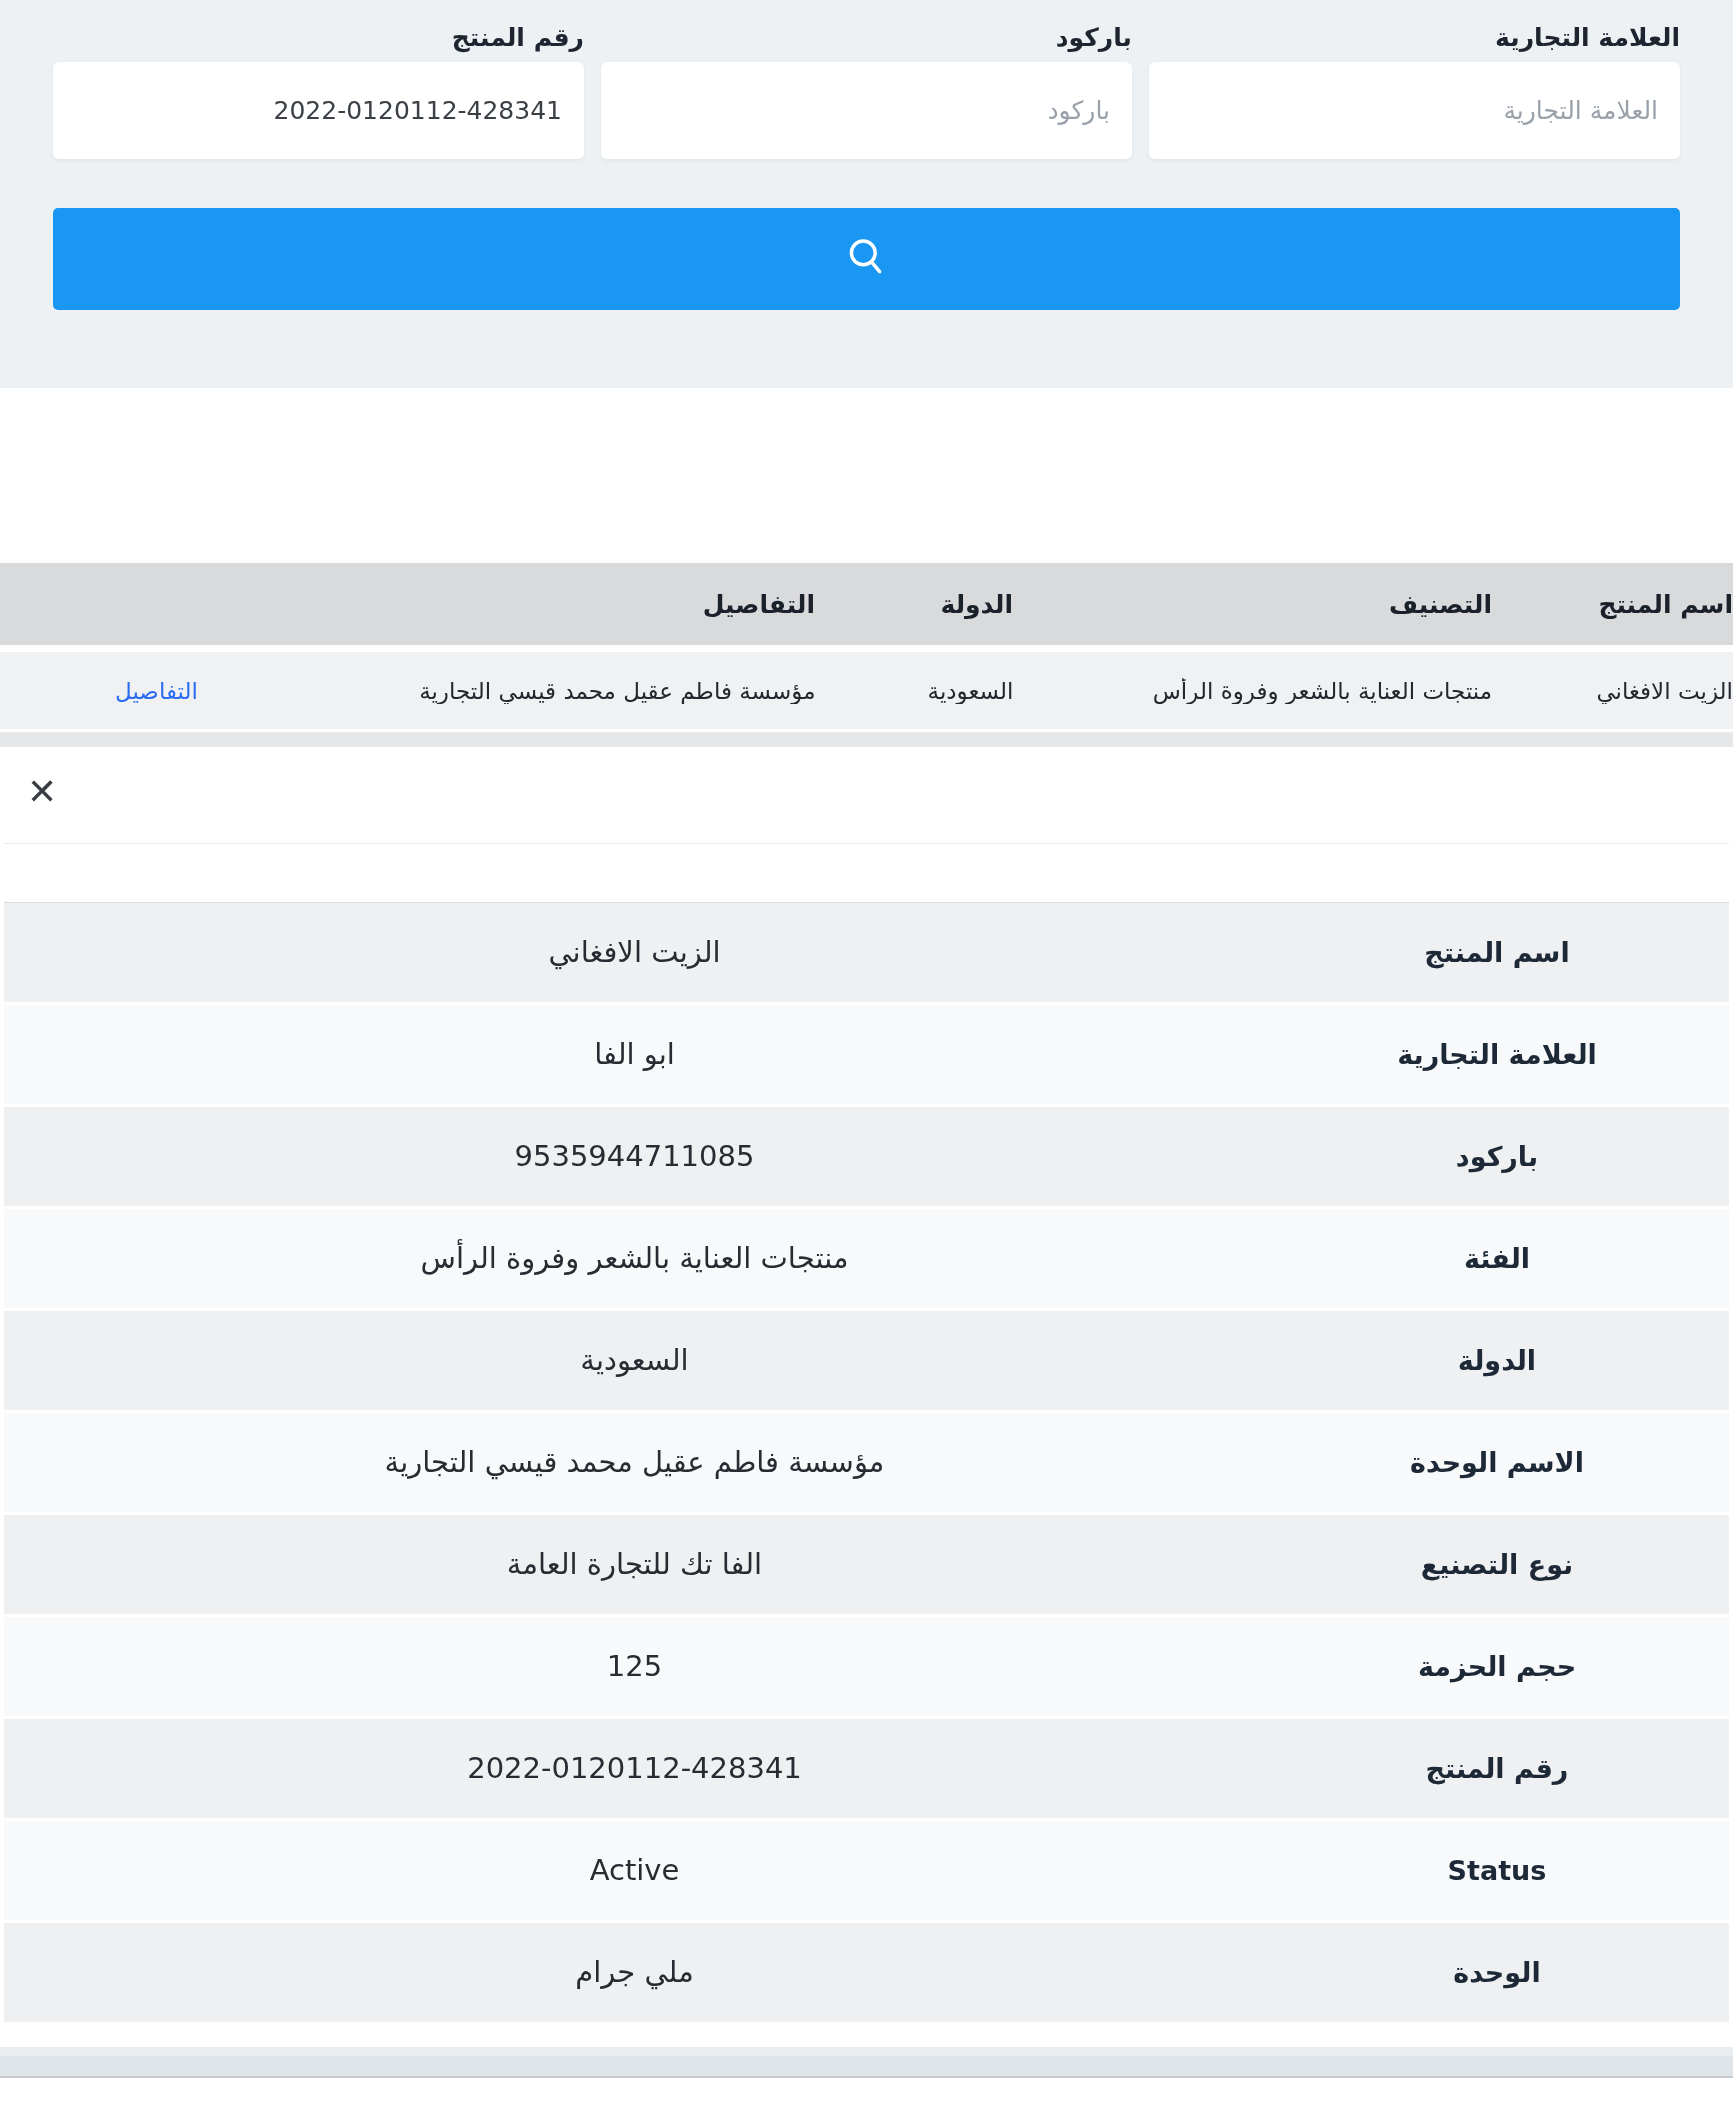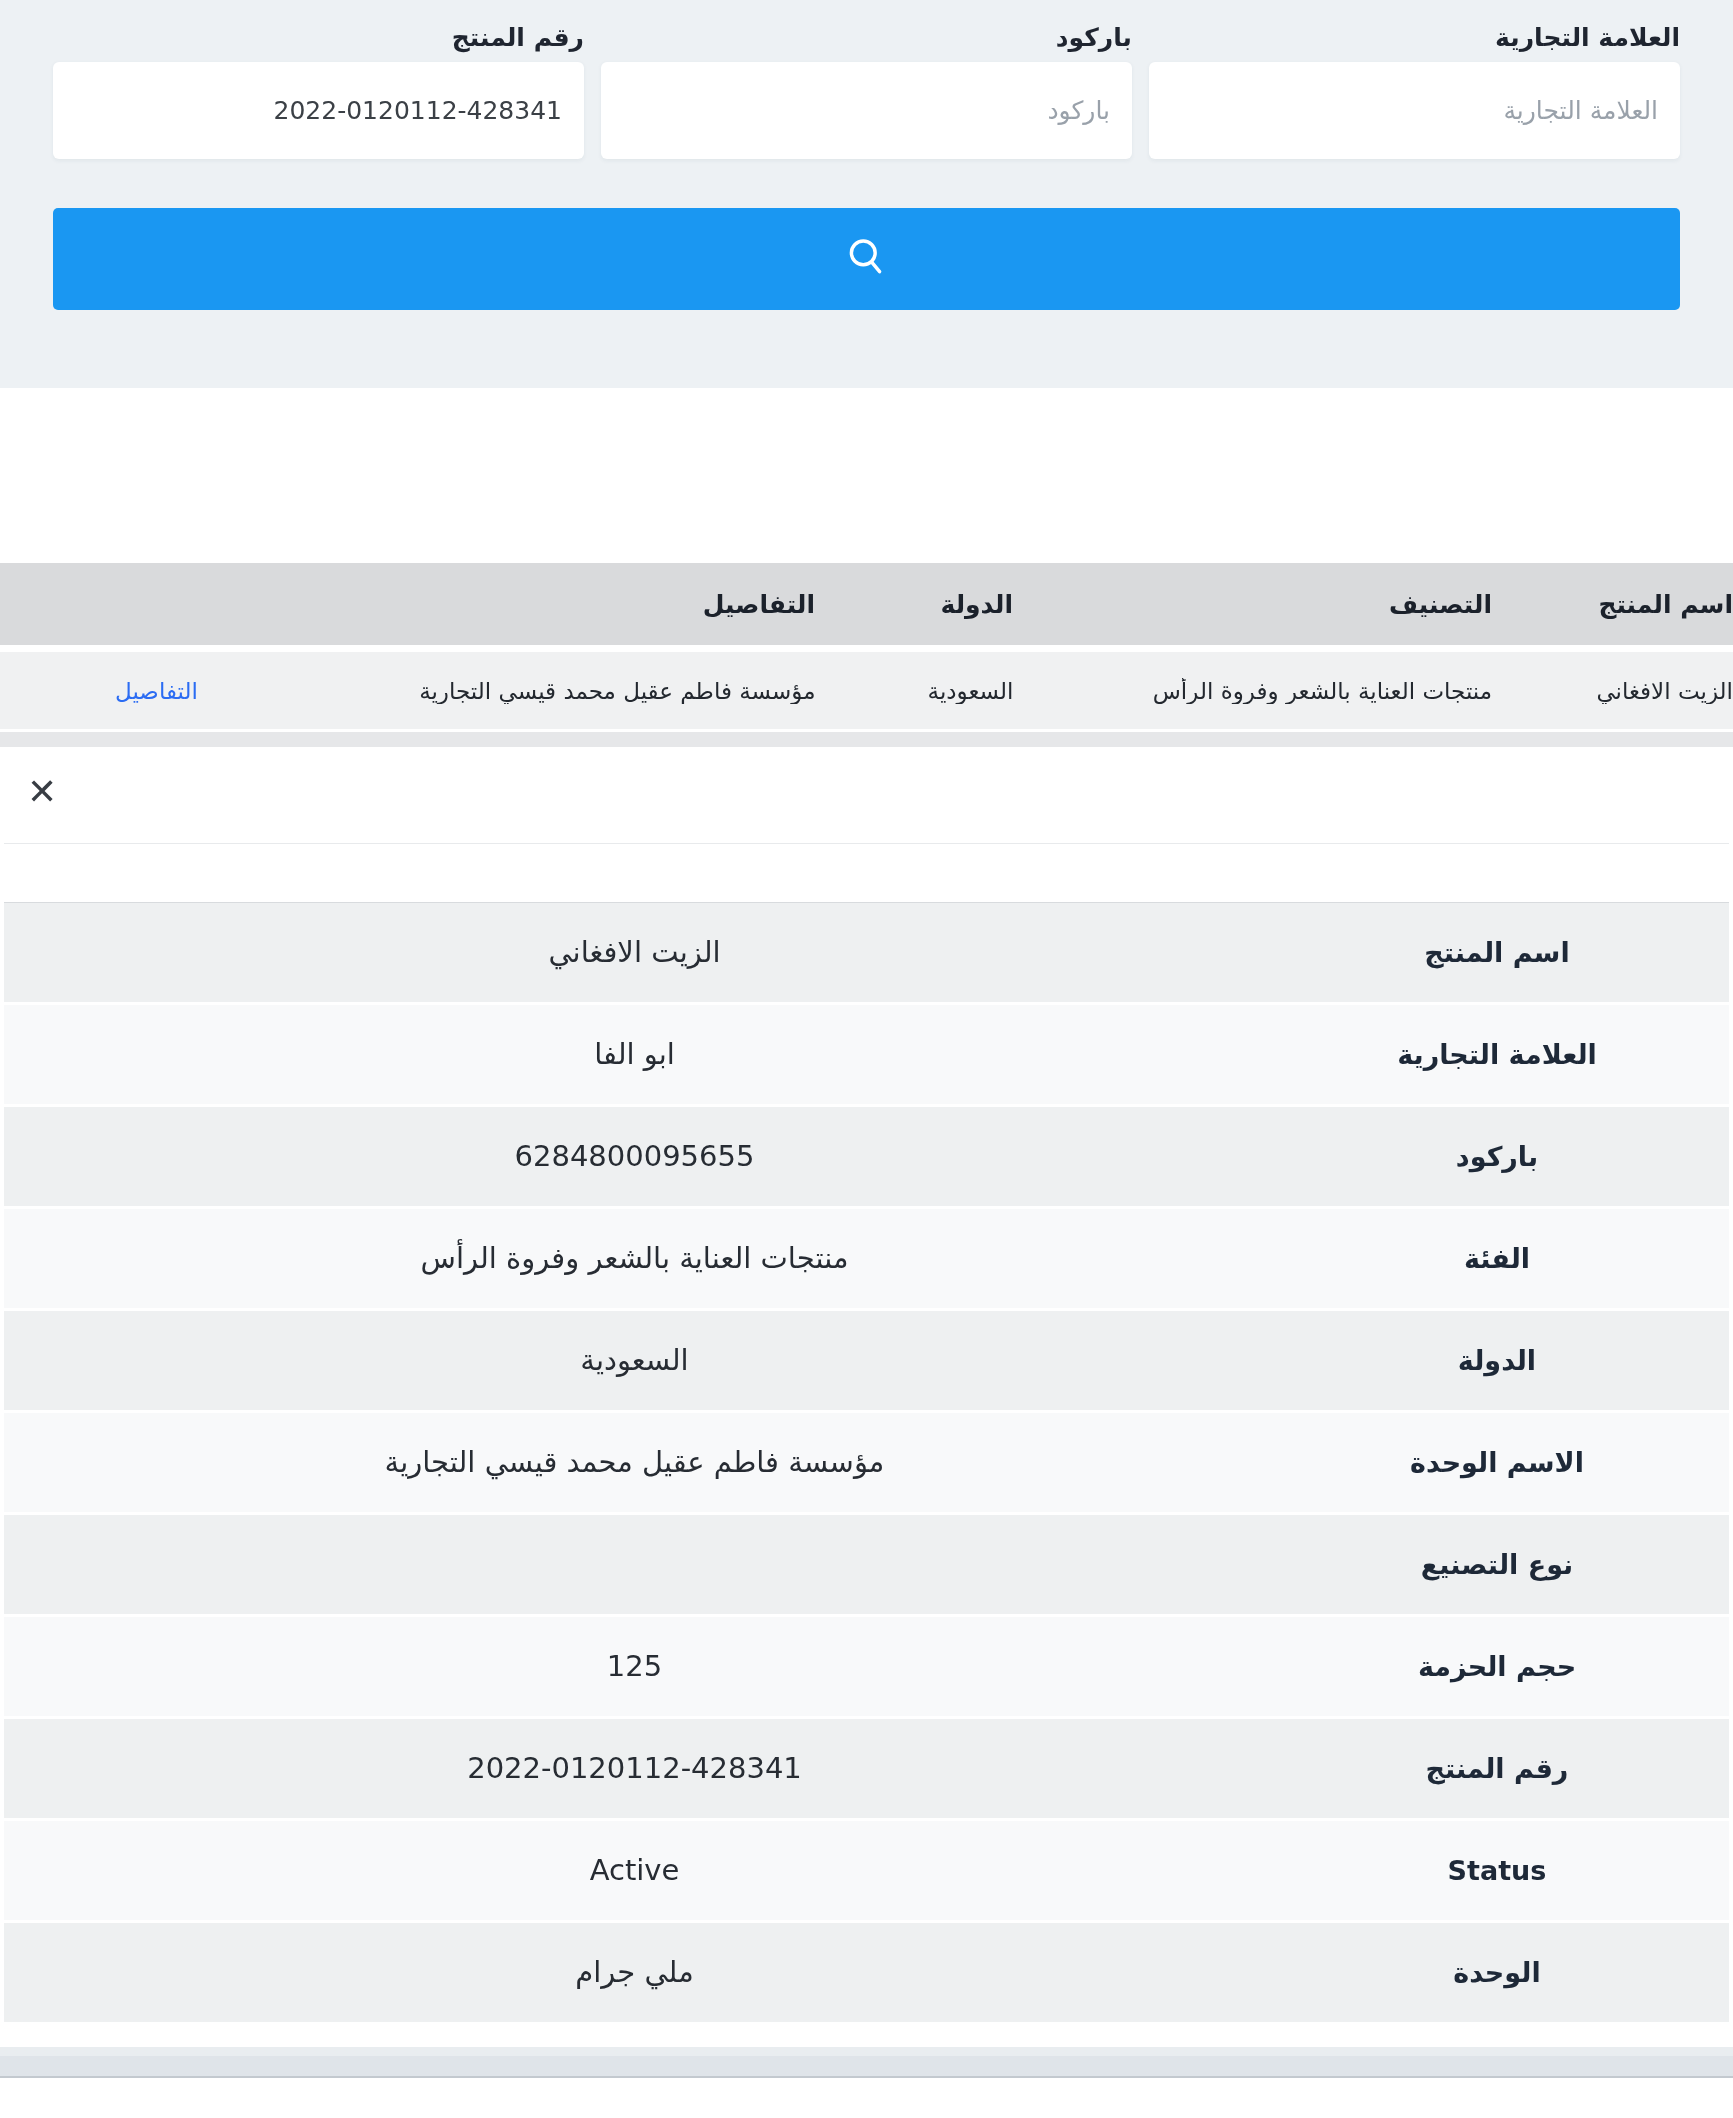--- a/index.html
+++ b/index.html
@@ -196,36 +196,37 @@
   <div class="drow odd">
     <div class="dlabel">اسم المنتج</div>
     <div class="dvalue">الزيت الافغاني</div>
   </div>
   <div class="drow even">
     <div class="dlabel">العلامة التجارية</div>
     <div class="dvalue">ابو الفا</div>
   </div>
   <div class="drow odd">
     <div class="dlabel">باركود</div>
-    <div class="dvalue ltr">6284800095655</div>
+    <div class="dvalue ltr">9535944711085</div>
   </div>
   <div class="drow even">
     <div class="dlabel">الفئة</div>
     <div class="dvalue">منتجات العناية بالشعر وفروة الرأس</div>
   </div>
   <div class="drow odd">
     <div class="dlabel">الدولة</div>
     <div class="dvalue">السعودية</div>
   </div>
   <div class="drow even">
     <div class="dlabel">الاسم الوحدة</div>
     <div class="dvalue">مؤسسة فاطم عقيل محمد قيسي التجارية</div>
   </div>
   <div class="drow odd">
     <div class="dlabel">نوع التصنيع</div>
+    <div class="dvalue">الفا تك للتجارة العامة</div>
   </div>
   <div class="drow even">
     <div class="dlabel">حجم الحزمة</div>
     <div class="dvalue ltr">125</div>
   </div>
   <div class="drow odd">
     <div class="dlabel">رقم المنتج</div>
     <div class="dvalue ltr">2022-0120112-428341</div>
   </div>
   <div class="drow even">

